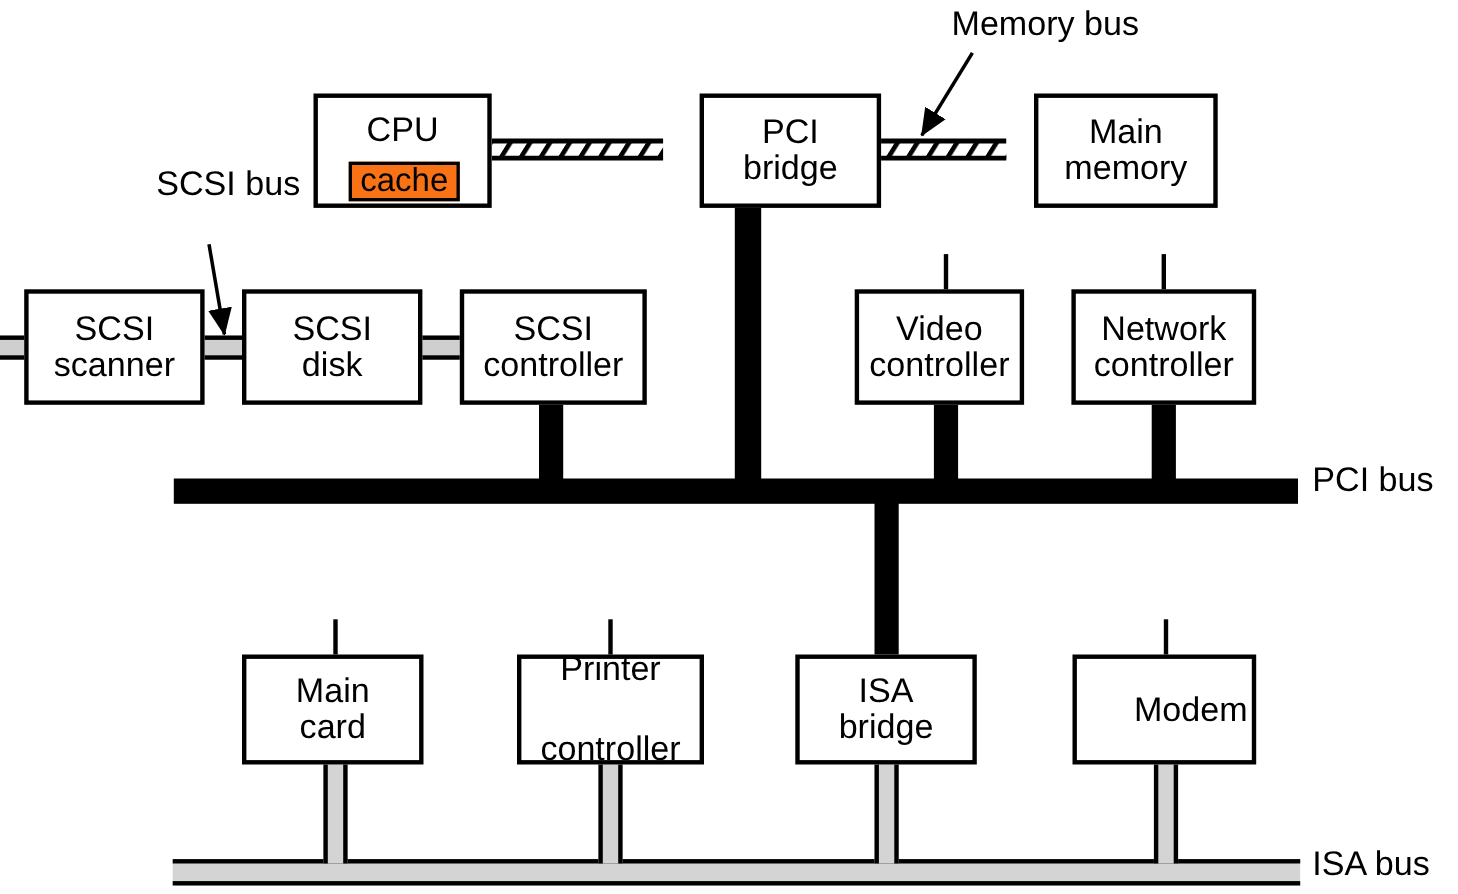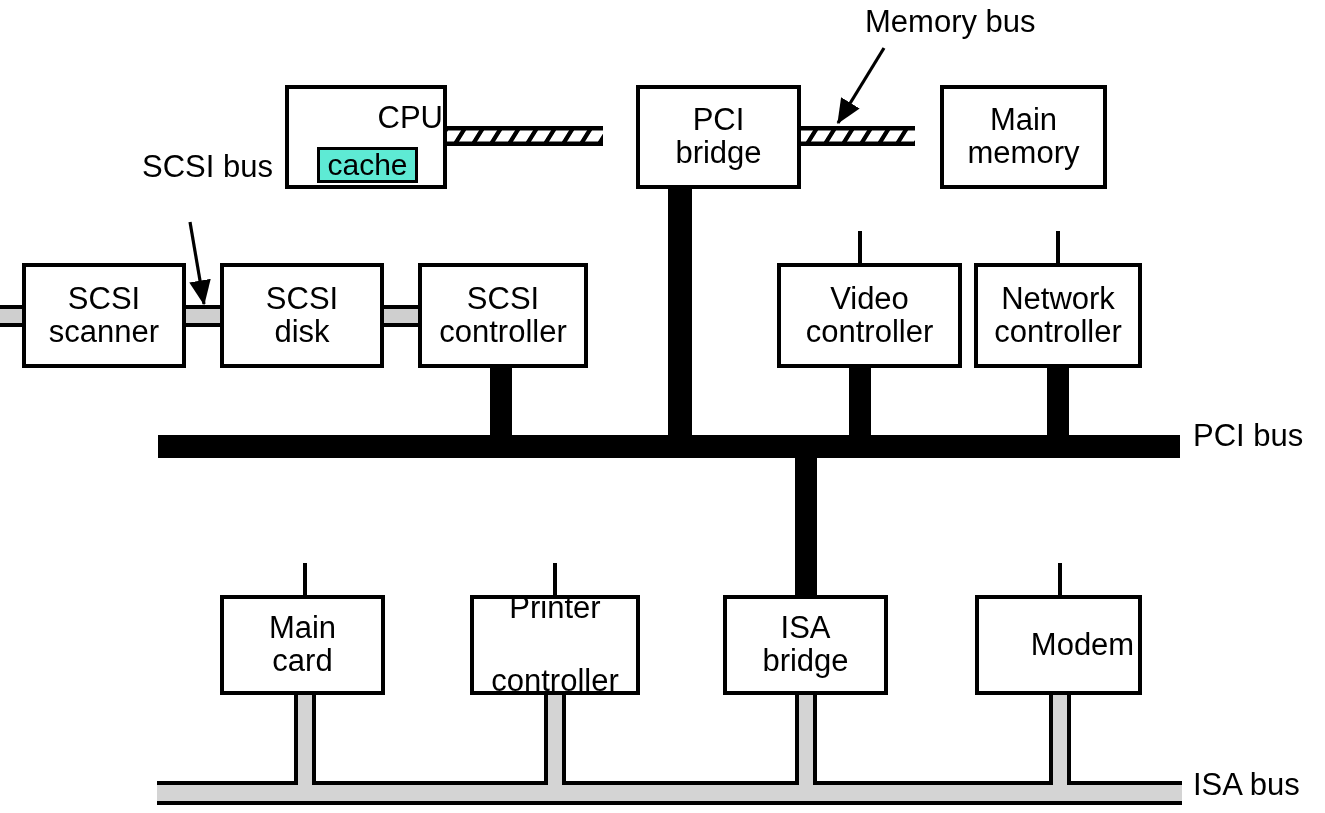--- a/index.html
+++ b/index.html
@@ -32,21 +32,21 @@
     text-align: center;
     z-index: 6;
   }
   .box .ln { display: block; white-space: nowrap; }
 
   
   .cache-box {
     position: absolute;
     box-sizing: border-box;
     border: 3px solid #000000;
-    background: #5eead4;
+    background: #f97316;
     display: flex;
     align-items: center;
     justify-content: center;
     font-size: 30px;
     line-height: 1;
     color: #000;
     z-index: 7;
   }
 
   
@@ -173,21 +173,21 @@
   <div class="isa-stub" style="left:544px; top:693px; width:22px; height:92px;"></div>
   <div class="isa-stub" style="left:795px; top:693px; width:22px; height:92px;"></div>
   <div class="isa-stub" style="left:1049px; top:693px; width:22px; height:92px;"></div>
 
   <div class="thin-stub" style="left:858px; top:231px; width:4px; height:33px;"></div>
   <div class="thin-stub" style="left:1056px; top:231px; width:4px; height:33px;"></div>
   <div class="thin-stub" style="left:303px; top:563px; width:4px; height:33px;"></div>
   <div class="thin-stub" style="left:553px; top:563px; width:4px; height:33px;"></div>
   <div class="thin-stub" style="left:1058px; top:563px; width:4px; height:33px;"></div>
 
-  <div class="box" style="left:285px; top:85px; width:162px; height:104px; padding-bottom:38px;align-items:flex-end;">
+  <div class="box" style="left:285px; top:85px; width:162px; height:104px; padding-bottom:38px;">
     <span class="ln">CPU</span>
   </div>
   <div class="cache-box" style="left:317px; top:147px; width:101px; height:36px;">
     <span>cache</span>
   </div>
 
   <div class="box" style="left:600px; top:85px; width:165px; height:104px;margin-left:36px;">
     <span class="ln">PCI</span>
     <span class="ln">bridge</span>
   </div>
@@ -205,21 +205,21 @@
   <div class="box" style="left:220px; top:263px; width:164px; height:105px;">
     <span class="ln">SCSI</span>
     <span class="ln">disk</span>
   </div>
 
   <div class="box" style="left:418px; top:263px; width:170px; height:105px;">
     <span class="ln">SCSI</span>
     <span class="ln">controller</span>
   </div>
 
-  <div class="box" style="left:777px; top:263px; width:185px; height:105px;">
+  <div class="box" style="left:777px; top:263px; width:154px; height:105px;">
     <span class="ln">Video</span>
     <span class="ln">controller</span>
   </div>
 
   <div class="box" style="left:974px; top:263px; width:168px; height:105px;">
     <span class="ln">Network</span>
     <span class="ln">controller</span>
   </div>
 
   <div class="box" style="left:220px; top:595px; width:165px; height:100px;">

